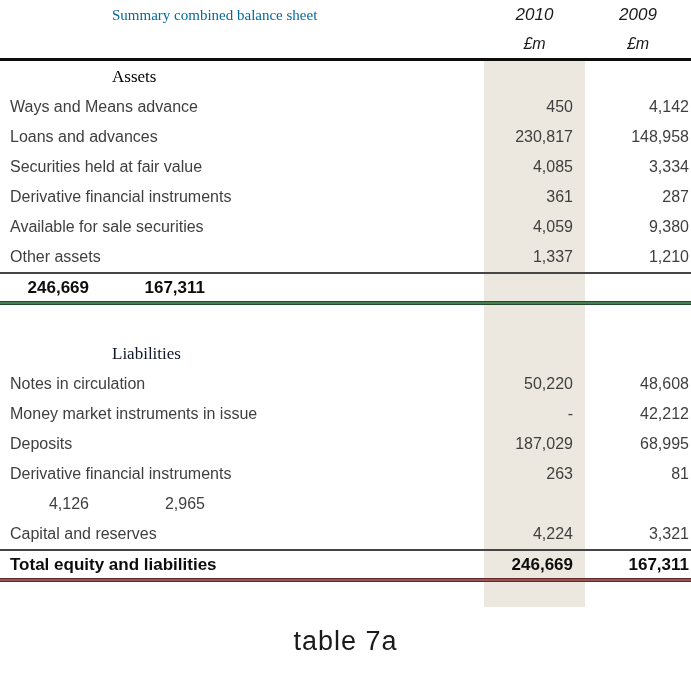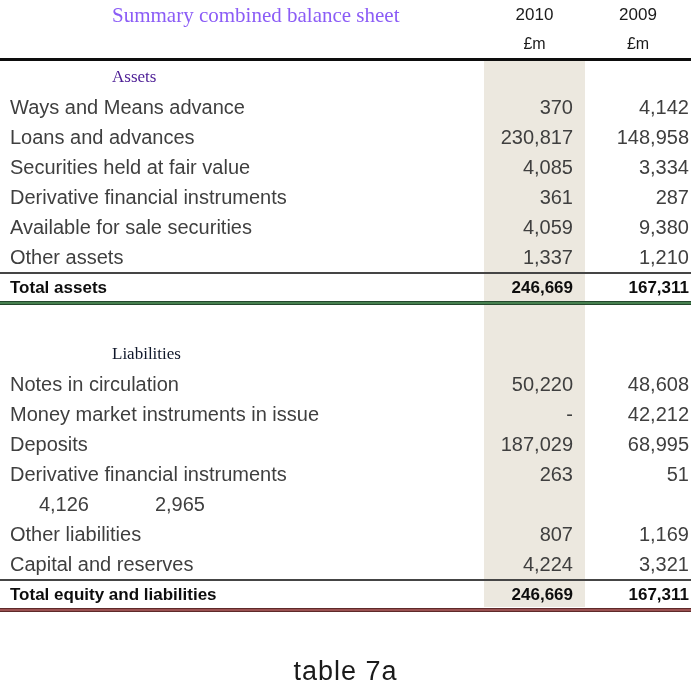--- a/index.html
+++ b/index.html
@@ -21,48 +21,48 @@
     height: 546px;
     background: #ece8df;
     z-index: 0;
   }
   .content { position: relative; z-index: 1; }
 
   .row { display: flex; }
   .label-cell { flex: 1; padding-left: 10px; box-sizing: border-box; white-space: nowrap; }
   .cell-2010 { width: 101px; text-align: right; padding-right: 12px; box-sizing: border-box; }
   .cell-2009 { width: 106px; text-align: right; padding-right: 2px; box-sizing: border-box; }
-  .cell-2010.centered, .cell-2009.centered { text-align: center; padding-right: 0; }
+  .cell-2010.centered, .cell-2009.centered { text-align: center; padding-right: 0; font-style: italic; }
 
   .hrow1 { height: 30px; align-items: center; }
   .hrow2 { height: 28px; align-items: center; }
   .table-title {
     font-family: "Liberation Serif", serif;
-    font-size: 21px;
-    color: #8b5cf6;
+    font-size: 15px;
+    color: #0369a1;
     padding-left: 112px;
   }
   .year-head { font-size: 17px; color: #1a1a1a; }
   .unit-head { font-size: 16px; color: #1a1a1a; }
 
   .rule-black { height: 3px; background: #0d0d0d; }
   .rule-thin  { height: 2px; background: #454545; }
   .rule-green { height: 2px; background: #47804f; border-top: 1px solid #24482d; border-bottom: 1px solid #24482d; }
   .rule-red   { height: 2px; background: #9b5252; border-top: 1px solid #5e2a2a; border-bottom: 1px solid #5e2a2a; }
 
   .section-head-row { height: 31px; align-items: center; }
   .section-head {
     font-family: "Liberation Serif", serif;
     font-size: 17px;
     padding-left: 112px;
   }
-  .section-head.assets { color: #4c1d95; }
+  .section-head.assets { color: #000000; }
   .section-head.liabilities { color: #0f172a; }
 
-  .data-row { height: 30px; align-items: center; font-size: 20px; }
+  .data-row { height: 30px; align-items: center; font-size: 16px; }
   .total-row { height: 27px; align-items: center; font-size: 17px; font-weight: bold; color: #0d0d0d; }
 
   .section-gap { height: 33px; }
 
   .caption {
     margin-top: 44px;
     text-align: center;
     font-size: 27px;
     color: #1a1a1a;
     letter-spacing: 1px;
@@ -89,21 +89,21 @@
     <div class="rule-black"></div>
 
     <div class="row section-head-row">
       <div class="label-cell section-head assets">Assets</div>
       <div class="cell-2010"></div>
       <div class="cell-2009"></div>
     </div>
 
     <div class="row data-row">
       <div class="label-cell">Ways and Means advance</div>
-      <div class="cell-2010">370</div>
+      <div class="cell-2010">450</div>
       <div class="cell-2009">4,142</div>
     </div>
     <div class="row data-row">
       <div class="label-cell">Loans and advances</div>
       <div class="cell-2010">230,817</div>
       <div class="cell-2009">148,958</div>
     </div>
     <div class="row data-row">
       <div class="label-cell">Securities held at fair value</div>
       <div class="cell-2010">4,085</div>
@@ -120,21 +120,20 @@
       <div class="cell-2009">9,380</div>
     </div>
     <div class="row data-row">
       <div class="label-cell">Other assets</div>
       <div class="cell-2010">1,337</div>
       <div class="cell-2009">1,210</div>
     </div>
 
     <div class="rule-thin"></div>
     <div class="row total-row">
-      <div class="label-cell">Total assets</div>
       <div class="cell-2010">246,669</div>
       <div class="cell-2009">167,311</div>
     </div>
     <div class="rule-green"></div>
 
     <div class="section-gap"></div>
 
     <div class="row section-head-row">
       <div class="label-cell section-head liabilities">Liabilities</div>
       <div class="cell-2010"></div>
@@ -152,30 +151,25 @@
       <div class="cell-2009">42,212</div>
     </div>
     <div class="row data-row">
       <div class="label-cell">Deposits</div>
       <div class="cell-2010">187,029</div>
       <div class="cell-2009">68,995</div>
     </div>
     <div class="row data-row">
       <div class="label-cell">Derivative financial instruments</div>
       <div class="cell-2010">263</div>
-      <div class="cell-2009">51</div>
+      <div class="cell-2009">81</div>
     </div>
     <div class="row data-row">
       <div class="cell-2010">4,126</div>
       <div class="cell-2009">2,965</div>
-    </div>
-    <div class="row data-row">
-      <div class="label-cell">Other liabilities</div>
-      <div class="cell-2010">807</div>
-      <div class="cell-2009">1,169</div>
     </div>
     <div class="row data-row">
       <div class="label-cell">Capital and reserves</div>
       <div class="cell-2010">4,224</div>
       <div class="cell-2009">3,321</div>
     </div>
 
     <div class="rule-thin"></div>
     <div class="row total-row">
       <div class="label-cell">Total equity and liabilities</div>

